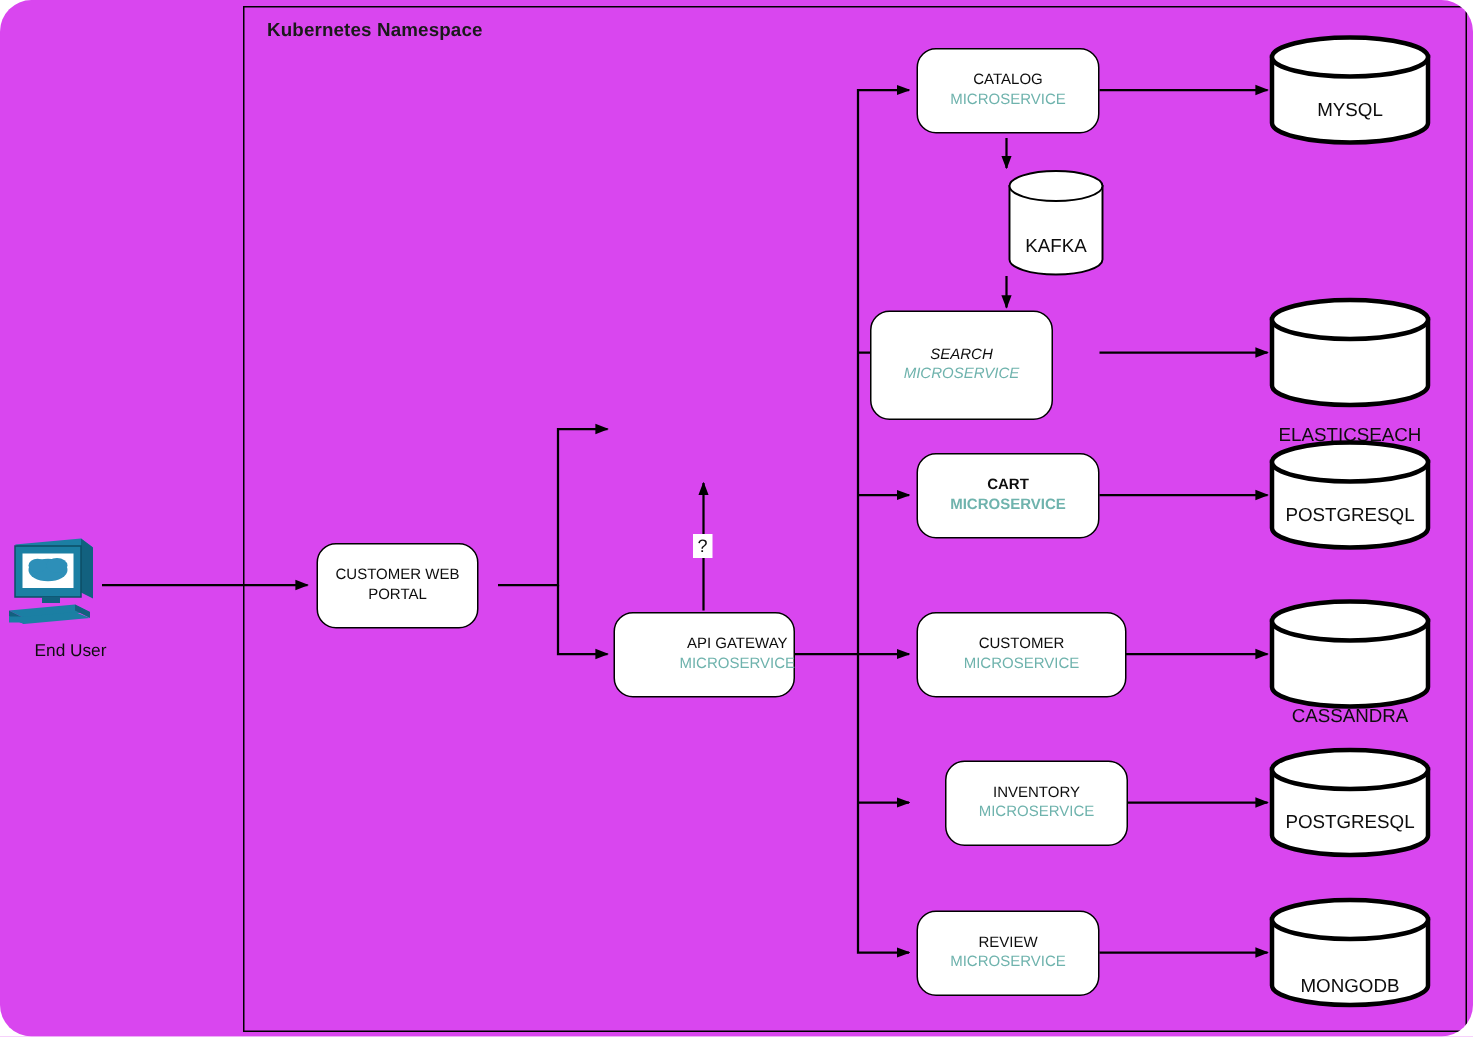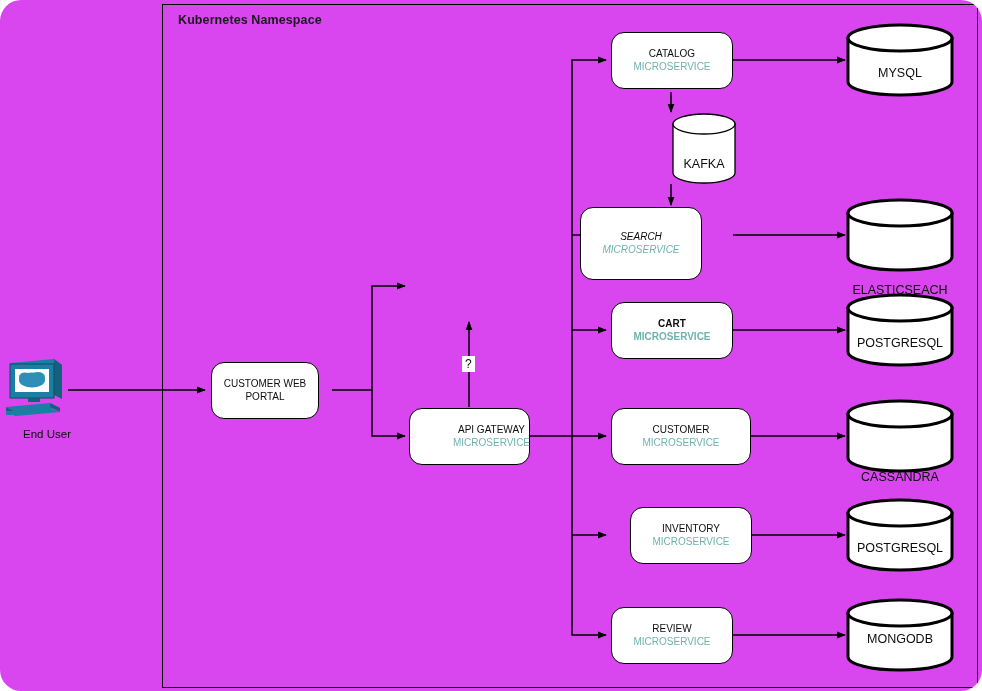--- a/index.html
+++ b/index.html
@@ -288,16 +288,16 @@
       <ellipse cx="54" cy="13" rx="52" ry="13" fill="#ffffff" stroke="#000000" stroke-width="3"></ellipse>
     </svg>
     <div class="cyl-label" style="top:41px;">POSTGRESQL</div>
   </div>
 
   <div class="cyl" style="left:846px; top:600px; width:108px; height:71px;">
     <svg viewBox="0 0 108 71" width="108" height="71" xmlns="http://www.w3.org/2000/svg">
       <path d="M2 13 L2 57 A 52 13 0 0 0 106 57 L106 13 Z" fill="#ffffff" stroke="#000000" stroke-width="3"></path>
       <ellipse cx="54" cy="13" rx="52" ry="13" fill="#ffffff" stroke="#000000" stroke-width="3"></ellipse>
     </svg>
-    <div class="cyl-label" style="top:32px;text-align:center;">MONGODB</div>
+    <div class="cyl-label" style="top:50px;text-align:center;">MONGODB</div>
   </div>
 
 </div>
 
 </body></html>

